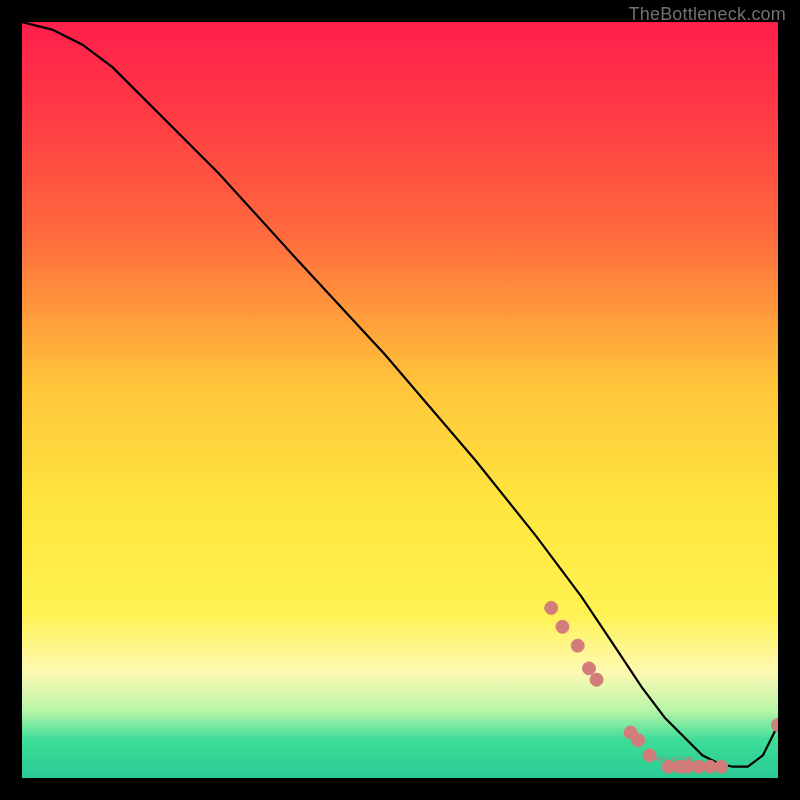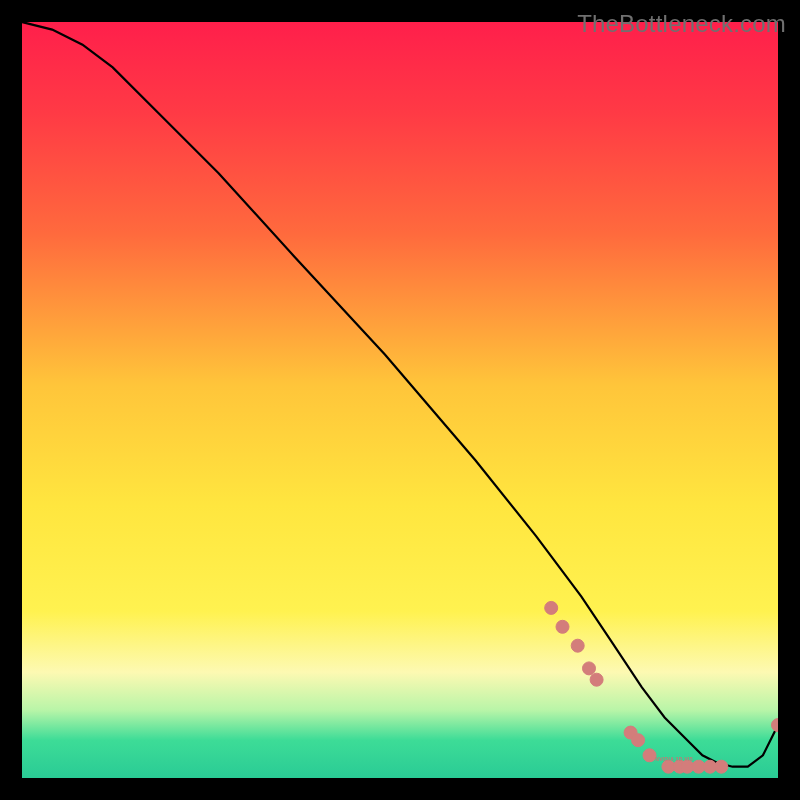--- a/index.html
+++ b/index.html
@@ -12,24 +12,24 @@
     font-family: Arial, Helvetica, sans-serif;
   }
   .stage {
     position: relative;
     width: 800px;
     height: 800px;
     background: #000;
   }
   .watermark {
     position: absolute;
-    top: 10px;
+    top: 4px;
     right: 14px;
     color: #707070;
-    font-size: 24px;
+    font-size: 18px;
     font-weight: 500;
     letter-spacing: 0.2px;
     z-index: 30;
   }
   svg.plot {
     position: absolute;
     left: 22px;
     top: 22px;
     width: 756px;
     height: 756px;

